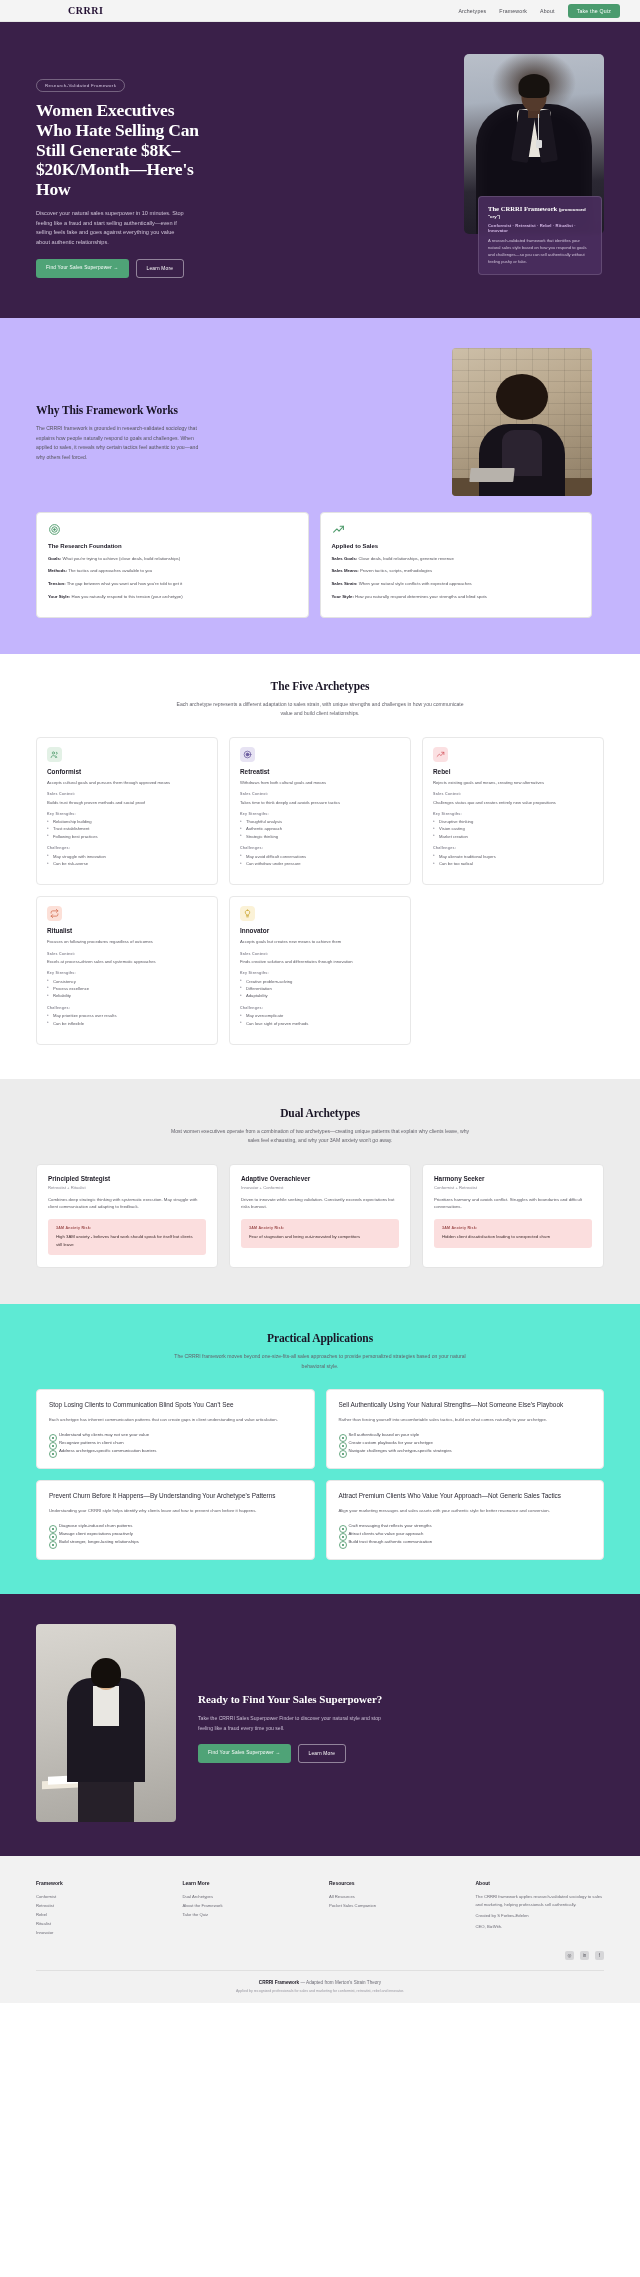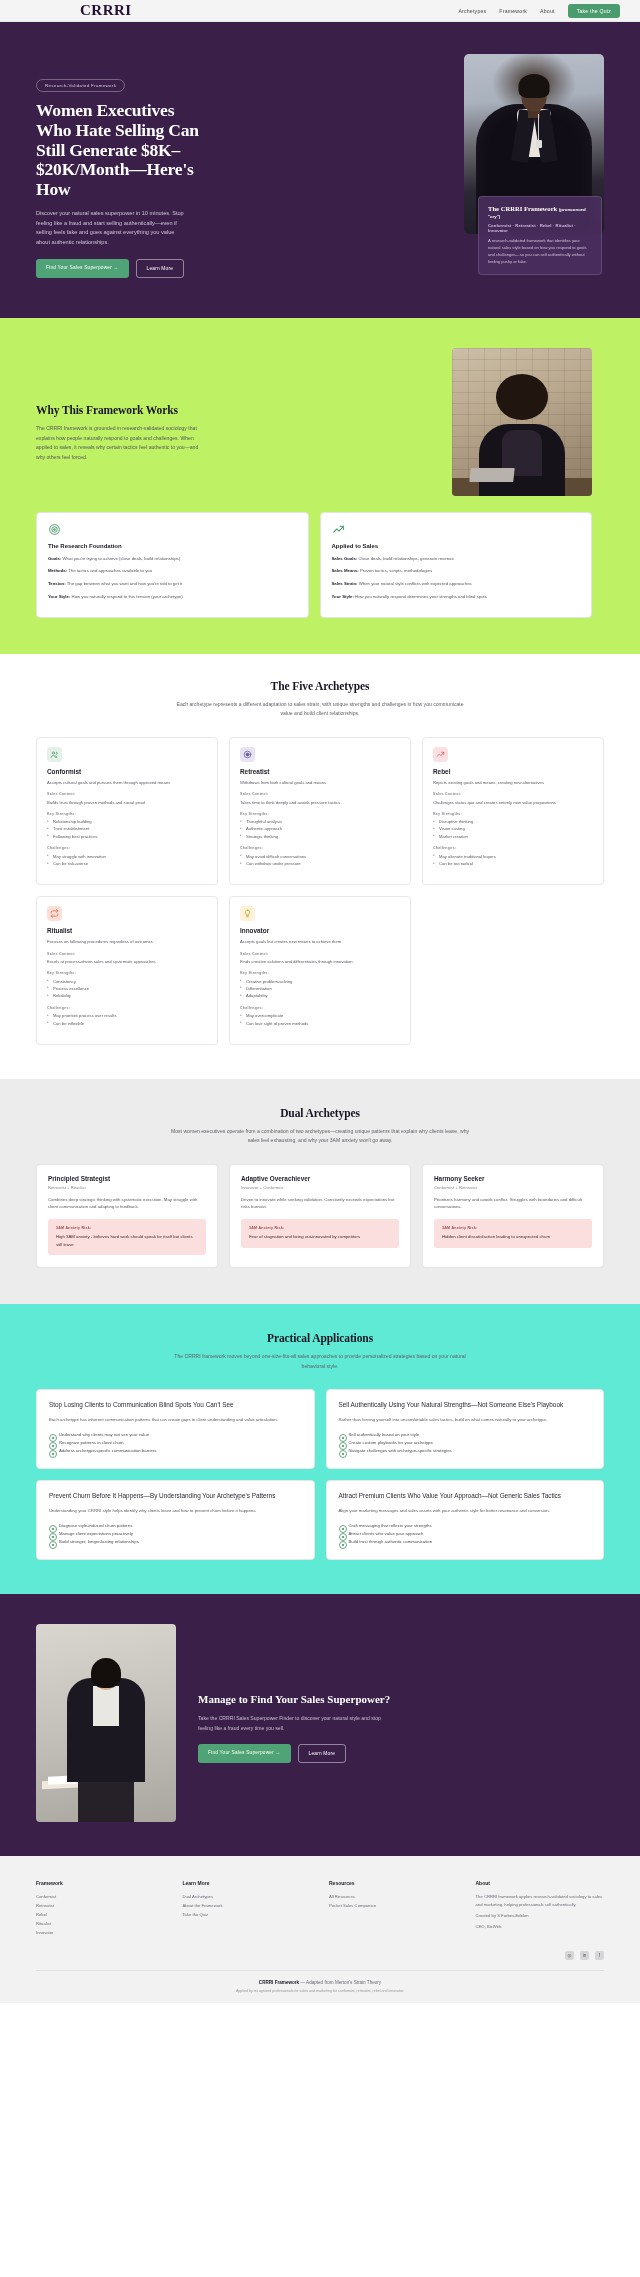--- a/index.html
+++ b/index.html
@@ -17,24 +17,24 @@
     height: 22px;
     background: #f4f4f4;
     display: flex;
     align-items: center;
     padding: 0 20px;
     border-bottom: 1px solid #e6e6e6;
   }
   .nav-logo {
     font-family: "Liberation Serif", serif;
     font-weight: bold;
-    font-size: 15px;
+    font-size: 10px;
     letter-spacing: .5px;
     color: #231033;
-    margin-left: 60px;
+    margin-left: 48px;
   }
   .nav-links { margin-left: auto; display: flex; align-items: center; gap: 13px; }
   .nav-link { font-size: 5.2px; color: #4a4a52; letter-spacing: .2px; cursor: pointer; }
   .nav-cta {
     background: #4a9b6e;
     color: #fff;
     font-size: 5.2px;
     padding: 4px 9px;
     border-radius: 3px;
     cursor: pointer;
@@ -154,21 +154,21 @@
     font-size: 6.6px;
     color: #fff;
     margin-bottom: 4px;
   }
   .hero-card-title small { font-size: 4.4px; font-family:"Liberation Sans",sans-serif; }
   .hero-card-types { font-size: 4.2px; color: #d4b8e6; margin-bottom: 5px; font-weight: bold; letter-spacing:.1px;}
   .hero-card-desc { font-size: 4.1px; line-height: 1.7; color: #d0c4da; }
 
   
   .why {
-    background: #bef264;
+    background: #c4b5fd;
     padding: 30px 48px 36px 36px;
     position: relative;
   }
   .why-inner { display: flex; gap: 20px; align-items: flex-start; }
   .why-left { width: 168px; padding-top: 56px; }
   .h2 {
     font-family: "Liberation Serif", serif;
     font-weight: bold;
     font-size: 11.5px;
     color: #1a1526;
@@ -624,21 +624,21 @@
   <div class="cta-img">
     <div class="c-desk"></div>
     <div class="c-paper"></div>
     <div class="c-legs"></div>
     <div class="c-suit"></div>
     <div class="c-shirt"></div>
     <div class="c-face"></div>
     <div class="c-hair"></div>
   </div>
   <div class="cta-right">
-    <div class="cta-h2">Manage to Find Your Sales Superpower?</div>
+    <div class="cta-h2">Ready to Find Your Sales Superpower?</div>
     <div class="cta-sub">Take the CRRRI Sales Superpower Finder to discover your natural style and stop feeling like a fraud every time you sell.</div>
     <div class="cta-btns">
       <div class="btn-primary">Find Your Sales Superpower  →</div>
       <div class="btn-outline">Learn More</div>
     </div>
   </div>
 </div>
 
 <div class="footer">
   <div class="f-cols" id="f-cols">

